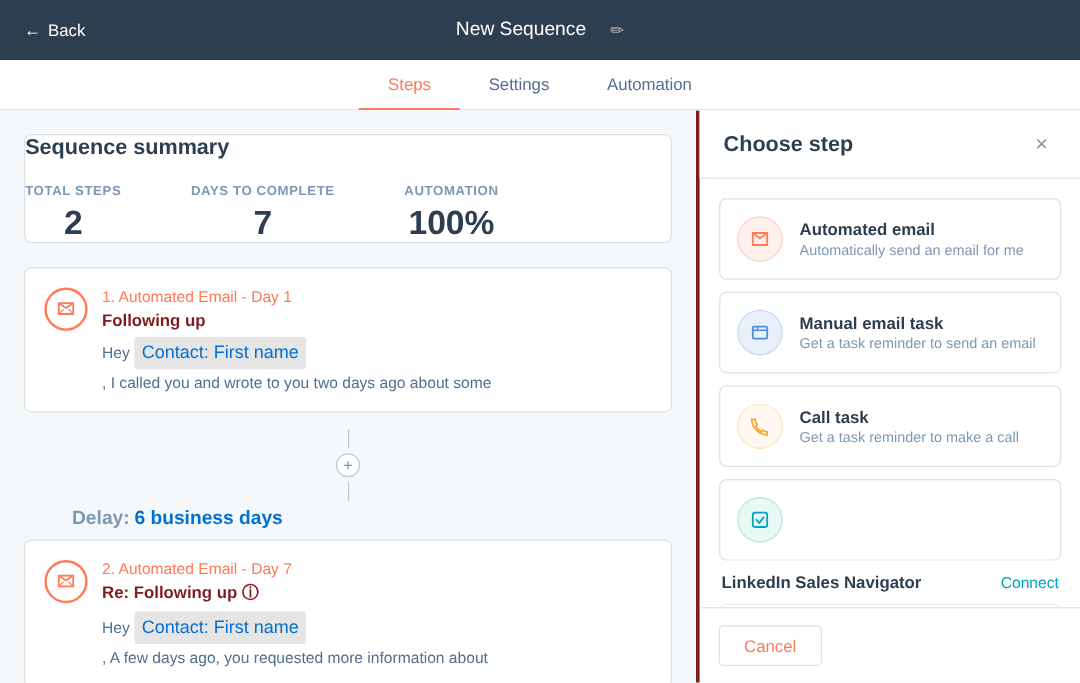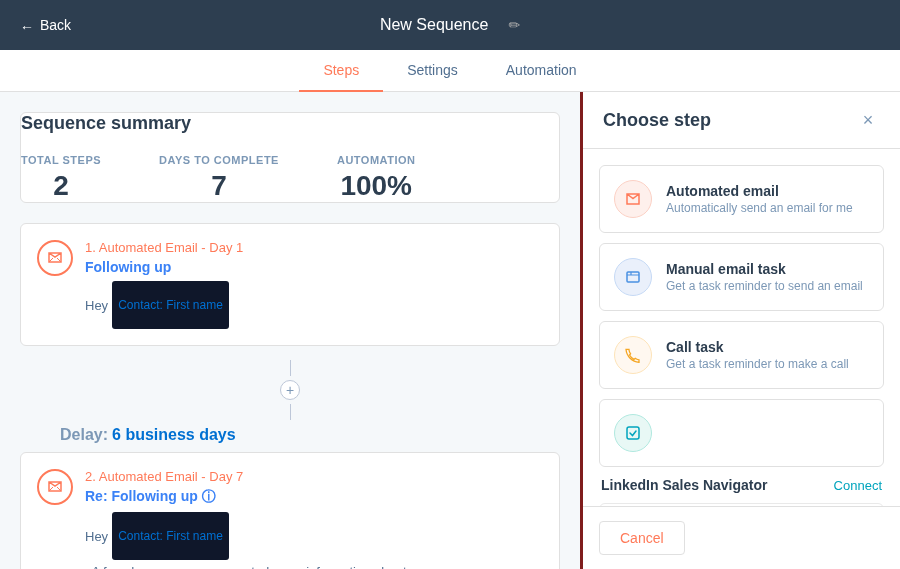--- a/index.html
+++ b/index.html
@@ -134,37 +134,37 @@
       font-size: 14px;
     }
     .step-content { flex: 1; }
     .step-title {
       font-size: 13px;
       color: #ff7a59;
       margin-bottom: 4px;
     }
     .step-subject {
       font-weight: 600;
-      color: #3b82f6;
+      color: #7f1d1d;
       margin-bottom: 6px;
     }
     .step-body {
       font-size: 13px;
       color: #516f90;
       display: flex;
       align-items: center;
       gap: 4px;
       flex-wrap: wrap;
     }
     .contact-tag {
-      background: #0f172a;
+      background: #e5e5e5;
       color: #0070d2;
-      padding: 17px 6px;
+      padding: 5px 6px;
       border-radius: 3px;
-      font-size: 12px;
+      font-size: 15px;
     }
 
     
     .delay-connector {
       display: flex;
       flex-direction: column;
       align-items: center;
       padding: 6px 0;
       gap: 4px;
     }
@@ -360,20 +360,21 @@
             <path d="M2 3l6 4 6-4M2 3v9h12V3H2z" stroke="#ff7a59" stroke-width="1.5" fill="none"></path>
             <path d="M6 8l-4 4M10 8l4 4" stroke="#ff7a59" stroke-width="1" fill="none"></path>
           </svg>
         </div>
         <div class="step-content">
           <div class="step-title">1. Automated Email - Day 1</div>
           <div class="step-subject"><span>Following up</span></div>
           <div class="step-body">
             <span>Hey</span>
             <span class="contact-tag">Contact: First name</span>
+            <span>, I called you and wrote to you two days ago about some</span>
           </div>
         </div>
       </div>
     </div>
 
     <div class="delay-connector">
       <div class="connector-line"></div>
       <div class="connector-plus">+</div>
       <div class="connector-line"></div>
     </div>

